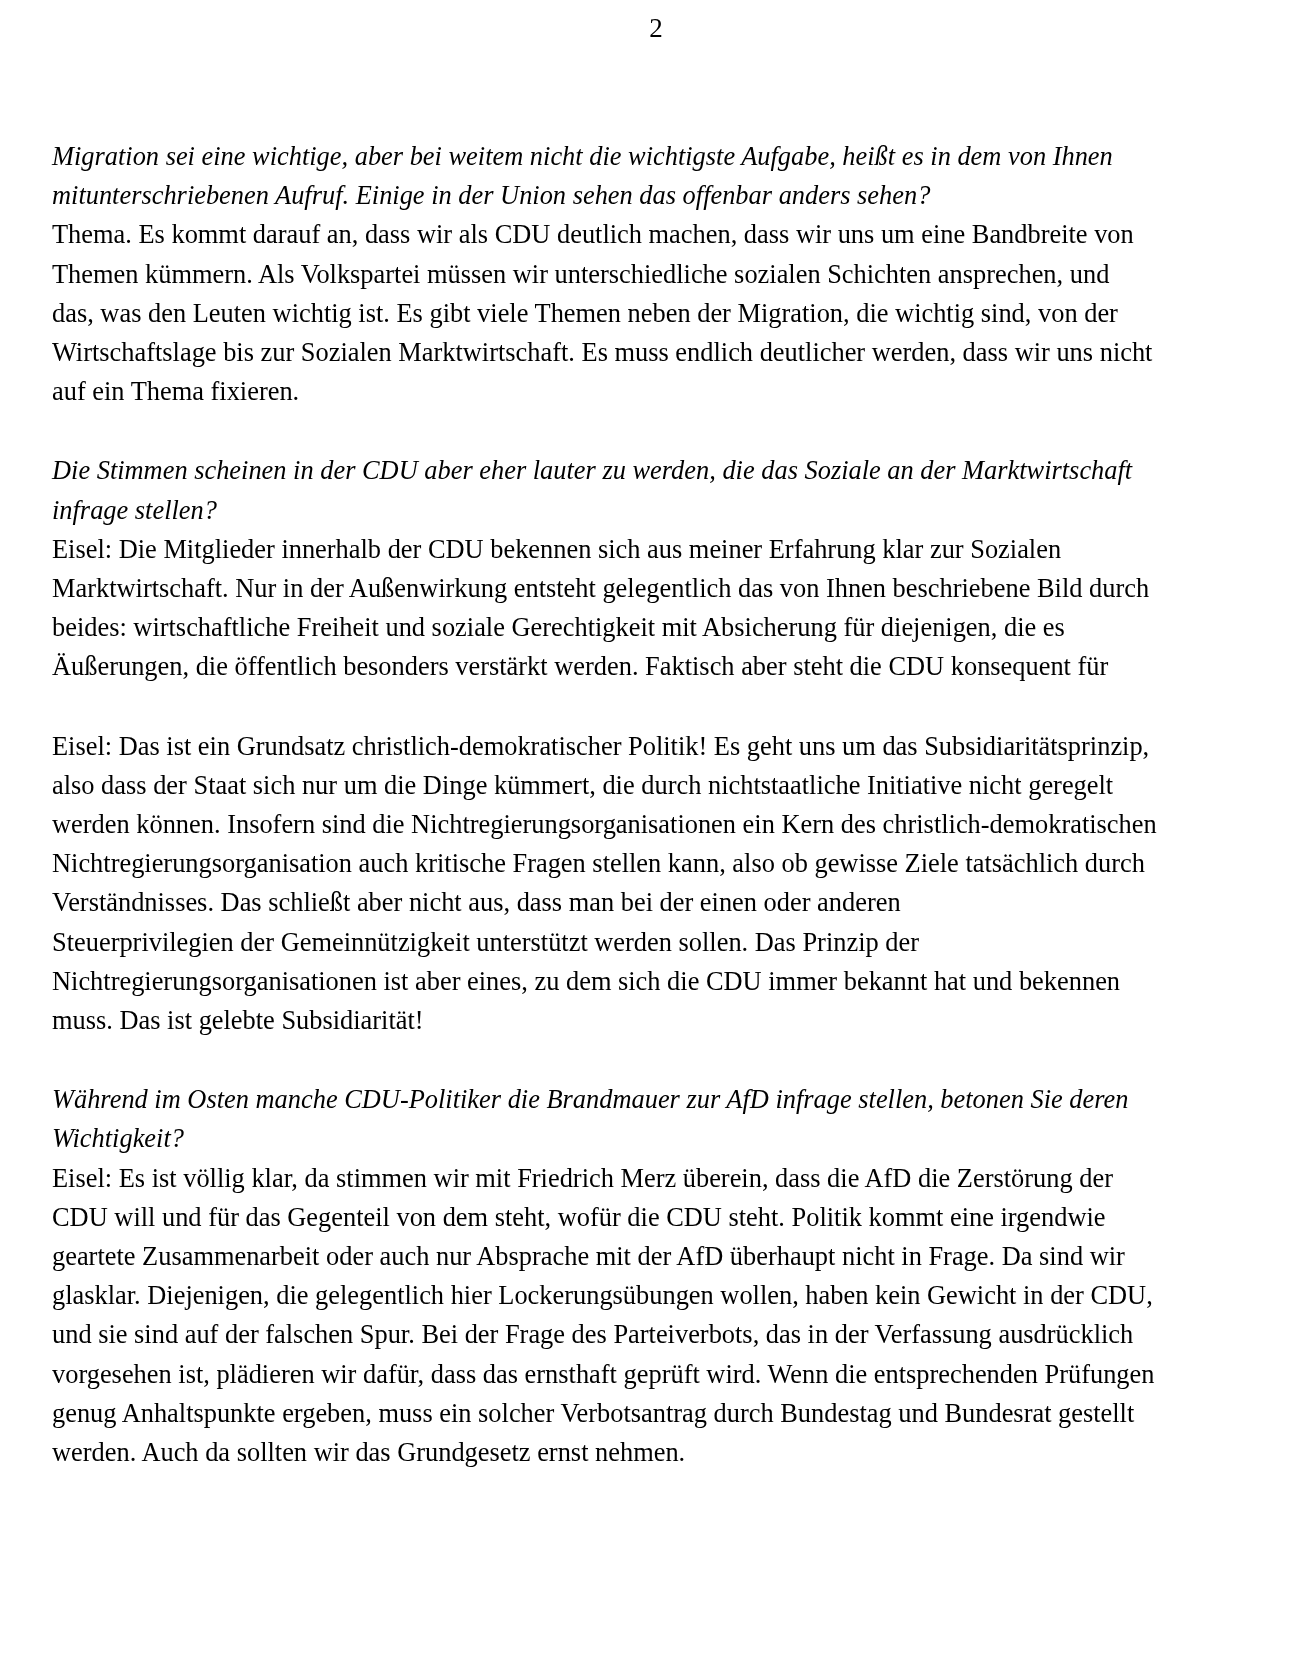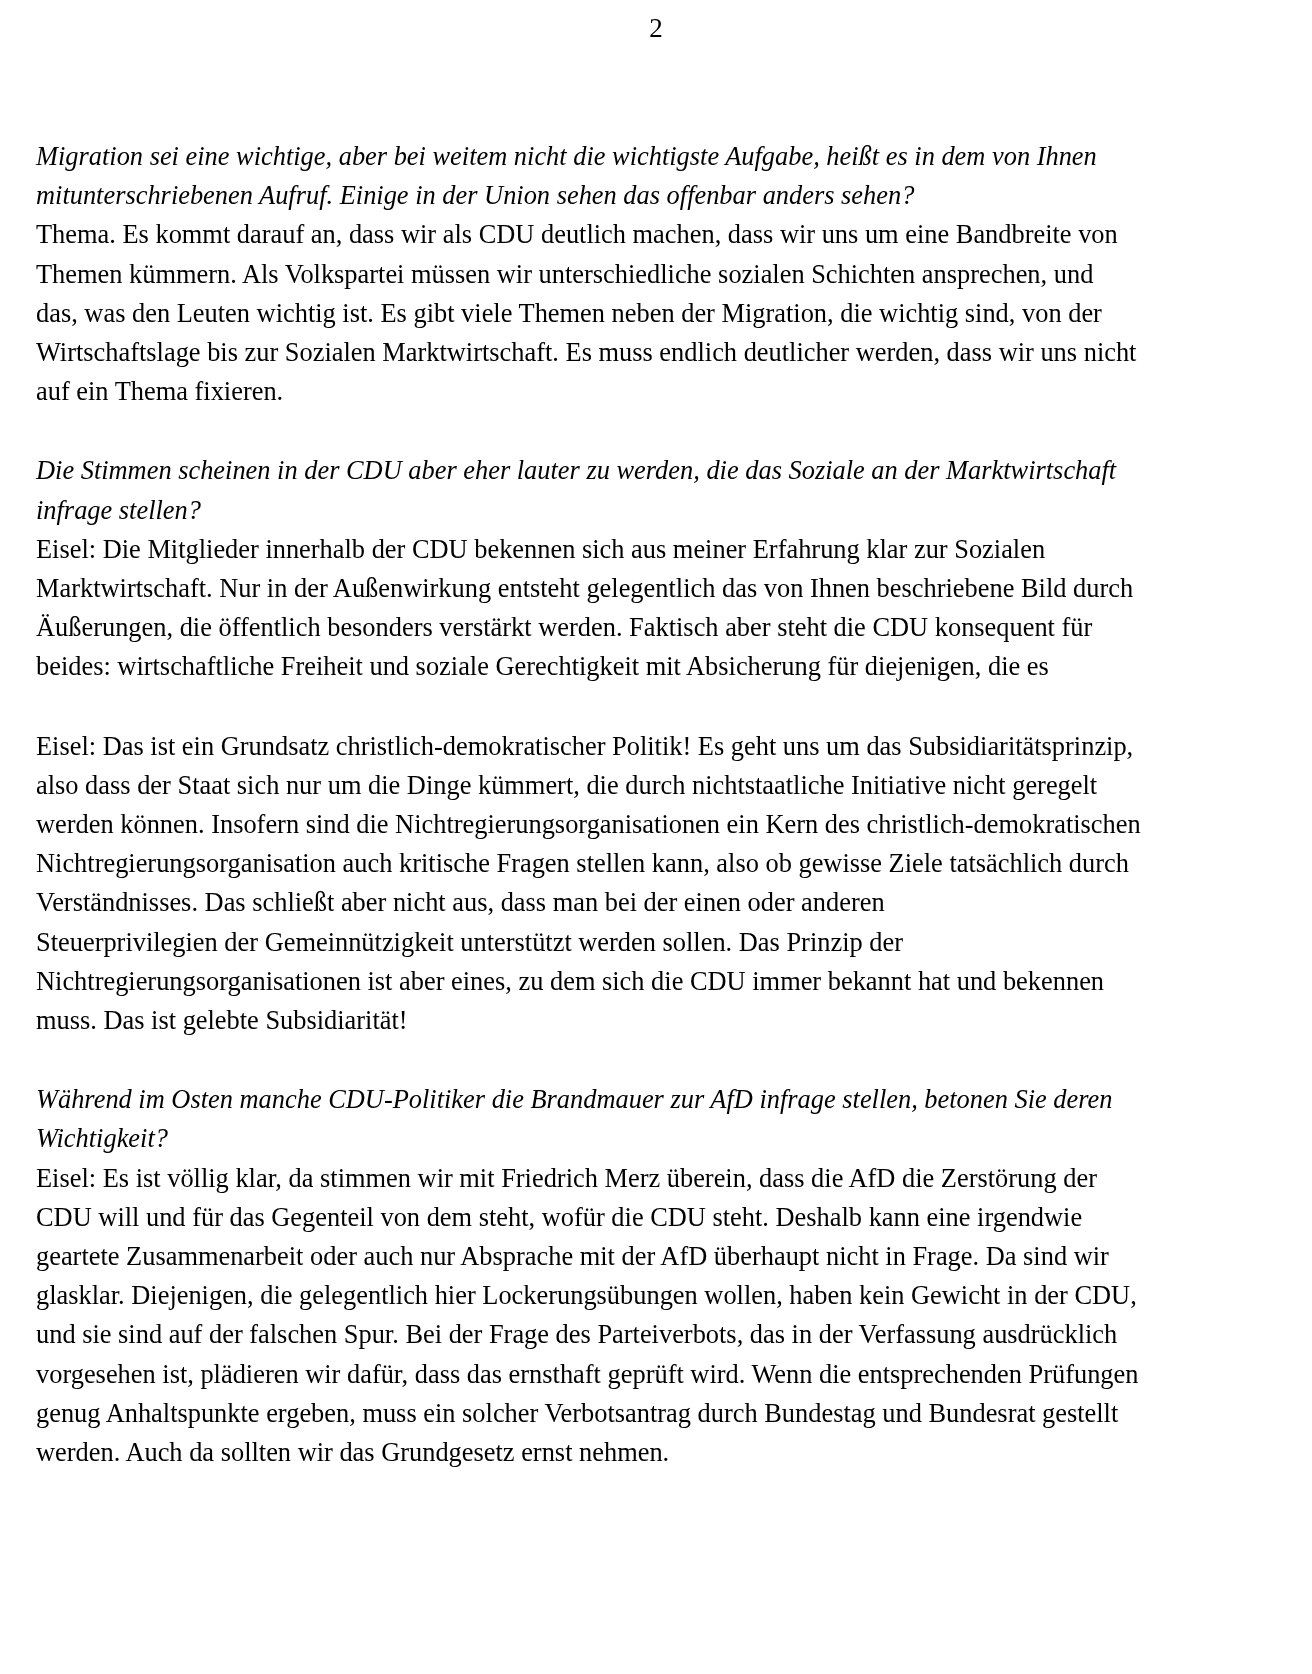--- a/index.html
+++ b/index.html
@@ -24,21 +24,21 @@
       font-size: 27px;
       line-height: 40px;
     }
     .content {
       position: absolute;
       left: 36px;
       top: 137px;
       width: 1260px;
     }
     .block {
-      margin: 0 0 40px 0;
+      margin: 0 0 40px 16px;
     }
     .line {
       display: block;
       font-size: 26.4px;
       line-height: 39.2px;
       white-space: nowrap;
     }
     .question .line {
       font-style: italic;
     }
@@ -65,22 +65,22 @@
   </div>
 
   <div class="block">
     <div class="question">
       <span class="line">Die Stimmen scheinen in der CDU aber eher lauter zu werden, die das Soziale an der Marktwirtschaft</span>
       <span class="line">infrage stellen?</span>
     </div>
     <div class="answer">
       <span class="line">Eisel: Die Mitglieder innerhalb der CDU bekennen sich aus meiner Erfahrung klar zur Sozialen</span>
       <span class="line">Marktwirtschaft. Nur in der Außenwirkung entsteht gelegentlich das von Ihnen beschriebene Bild durch</span>
+      <span class="line">beides: wirtschaftliche Freiheit und soziale Gerechtigkeit mit Absicherung für diejenigen, die es</span>
       <span class="line">Äußerungen, die öffentlich besonders verstärkt werden. Faktisch aber steht die CDU konsequent für</span>
-      <span class="line">beides: wirtschaftliche Freiheit und soziale Gerechtigkeit mit Absicherung für diejenigen, die es</span>
     </div>
   </div>
 
   <div class="block">
     <div class="answer">
       <span class="line">Eisel: Das ist ein Grundsatz christlich-demokratischer Politik! Es geht uns um das Subsidiaritätsprinzip,</span>
       <span class="line">also dass der Staat sich nur um die Dinge kümmert, die durch nichtstaatliche Initiative nicht geregelt</span>
       <span class="line">werden können. Insofern sind die Nichtregierungsorganisationen ein Kern des christlich-demokratischen</span>
       <span class="line">Nichtregierungsorganisation auch kritische Fragen stellen kann, also ob gewisse Ziele tatsächlich durch</span>
       <span class="line">Verständnisses. Das schließt aber nicht aus, dass man bei der einen oder anderen</span>
@@ -90,21 +90,21 @@
     </div>
   </div>
 
   <div class="block">
     <div class="question">
       <span class="line">Während im Osten manche CDU-Politiker die Brandmauer zur AfD infrage stellen, betonen Sie deren</span>
       <span class="line">Wichtigkeit?</span>
     </div>
     <div class="answer">
       <span class="line">Eisel: Es ist völlig klar, da stimmen wir mit Friedrich Merz überein, dass die AfD die Zerstörung der</span>
-      <span class="line">CDU will und für das Gegenteil von dem steht, wofür die CDU steht. Deshalb kann eine irgendwie</span>
+      <span class="line">CDU will und für das Gegenteil von dem steht, wofür die CDU steht. Politik kommt eine irgendwie</span>
       <span class="line">geartete Zusammenarbeit oder auch nur Absprache mit der AfD überhaupt nicht in Frage. Da sind wir</span>
       <span class="line">glasklar. Diejenigen, die gelegentlich hier Lockerungsübungen wollen, haben kein Gewicht in der CDU,</span>
       <span class="line">und sie sind auf der falschen Spur. Bei der Frage des Parteiverbots, das in der Verfassung ausdrücklich</span>
       <span class="line">vorgesehen ist, plädieren wir dafür, dass das ernsthaft geprüft wird. Wenn die entsprechenden Prüfungen</span>
       <span class="line">genug Anhaltspunkte ergeben, muss ein solcher Verbotsantrag durch Bundestag und Bundesrat gestellt</span>
       <span class="line">werden. Auch da sollten wir das Grundgesetz ernst nehmen.</span>
     </div>
   </div>
 
 </div>

